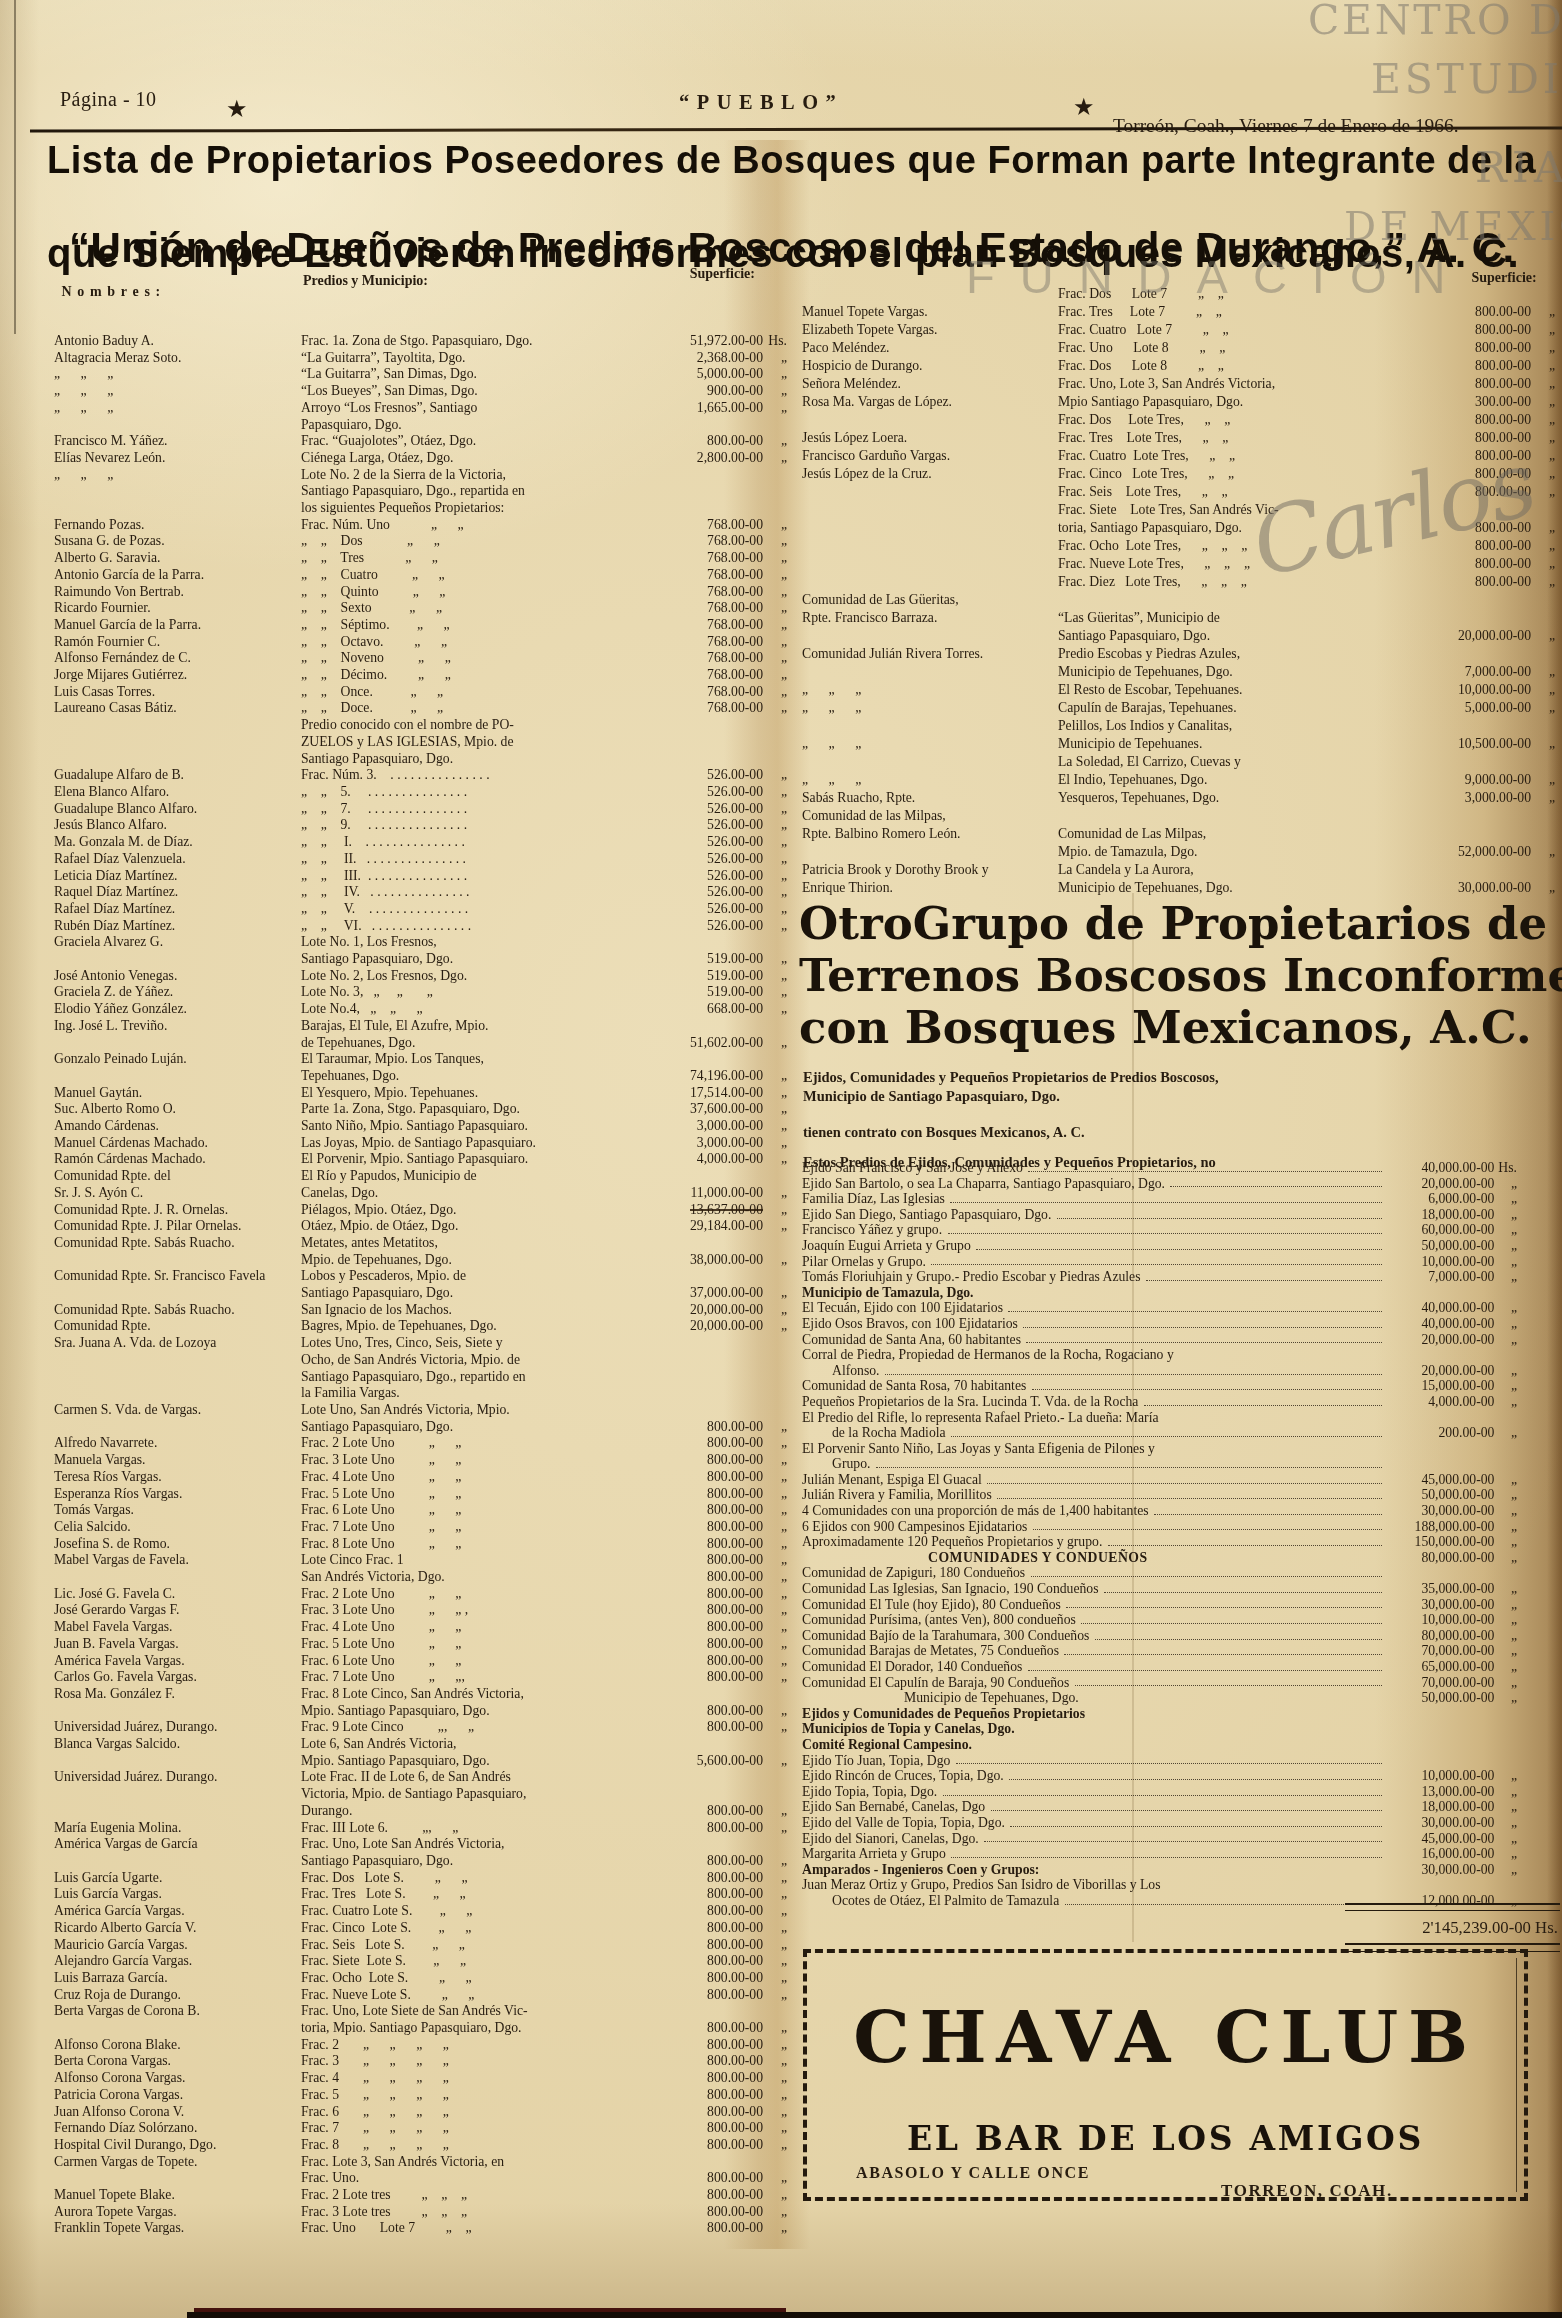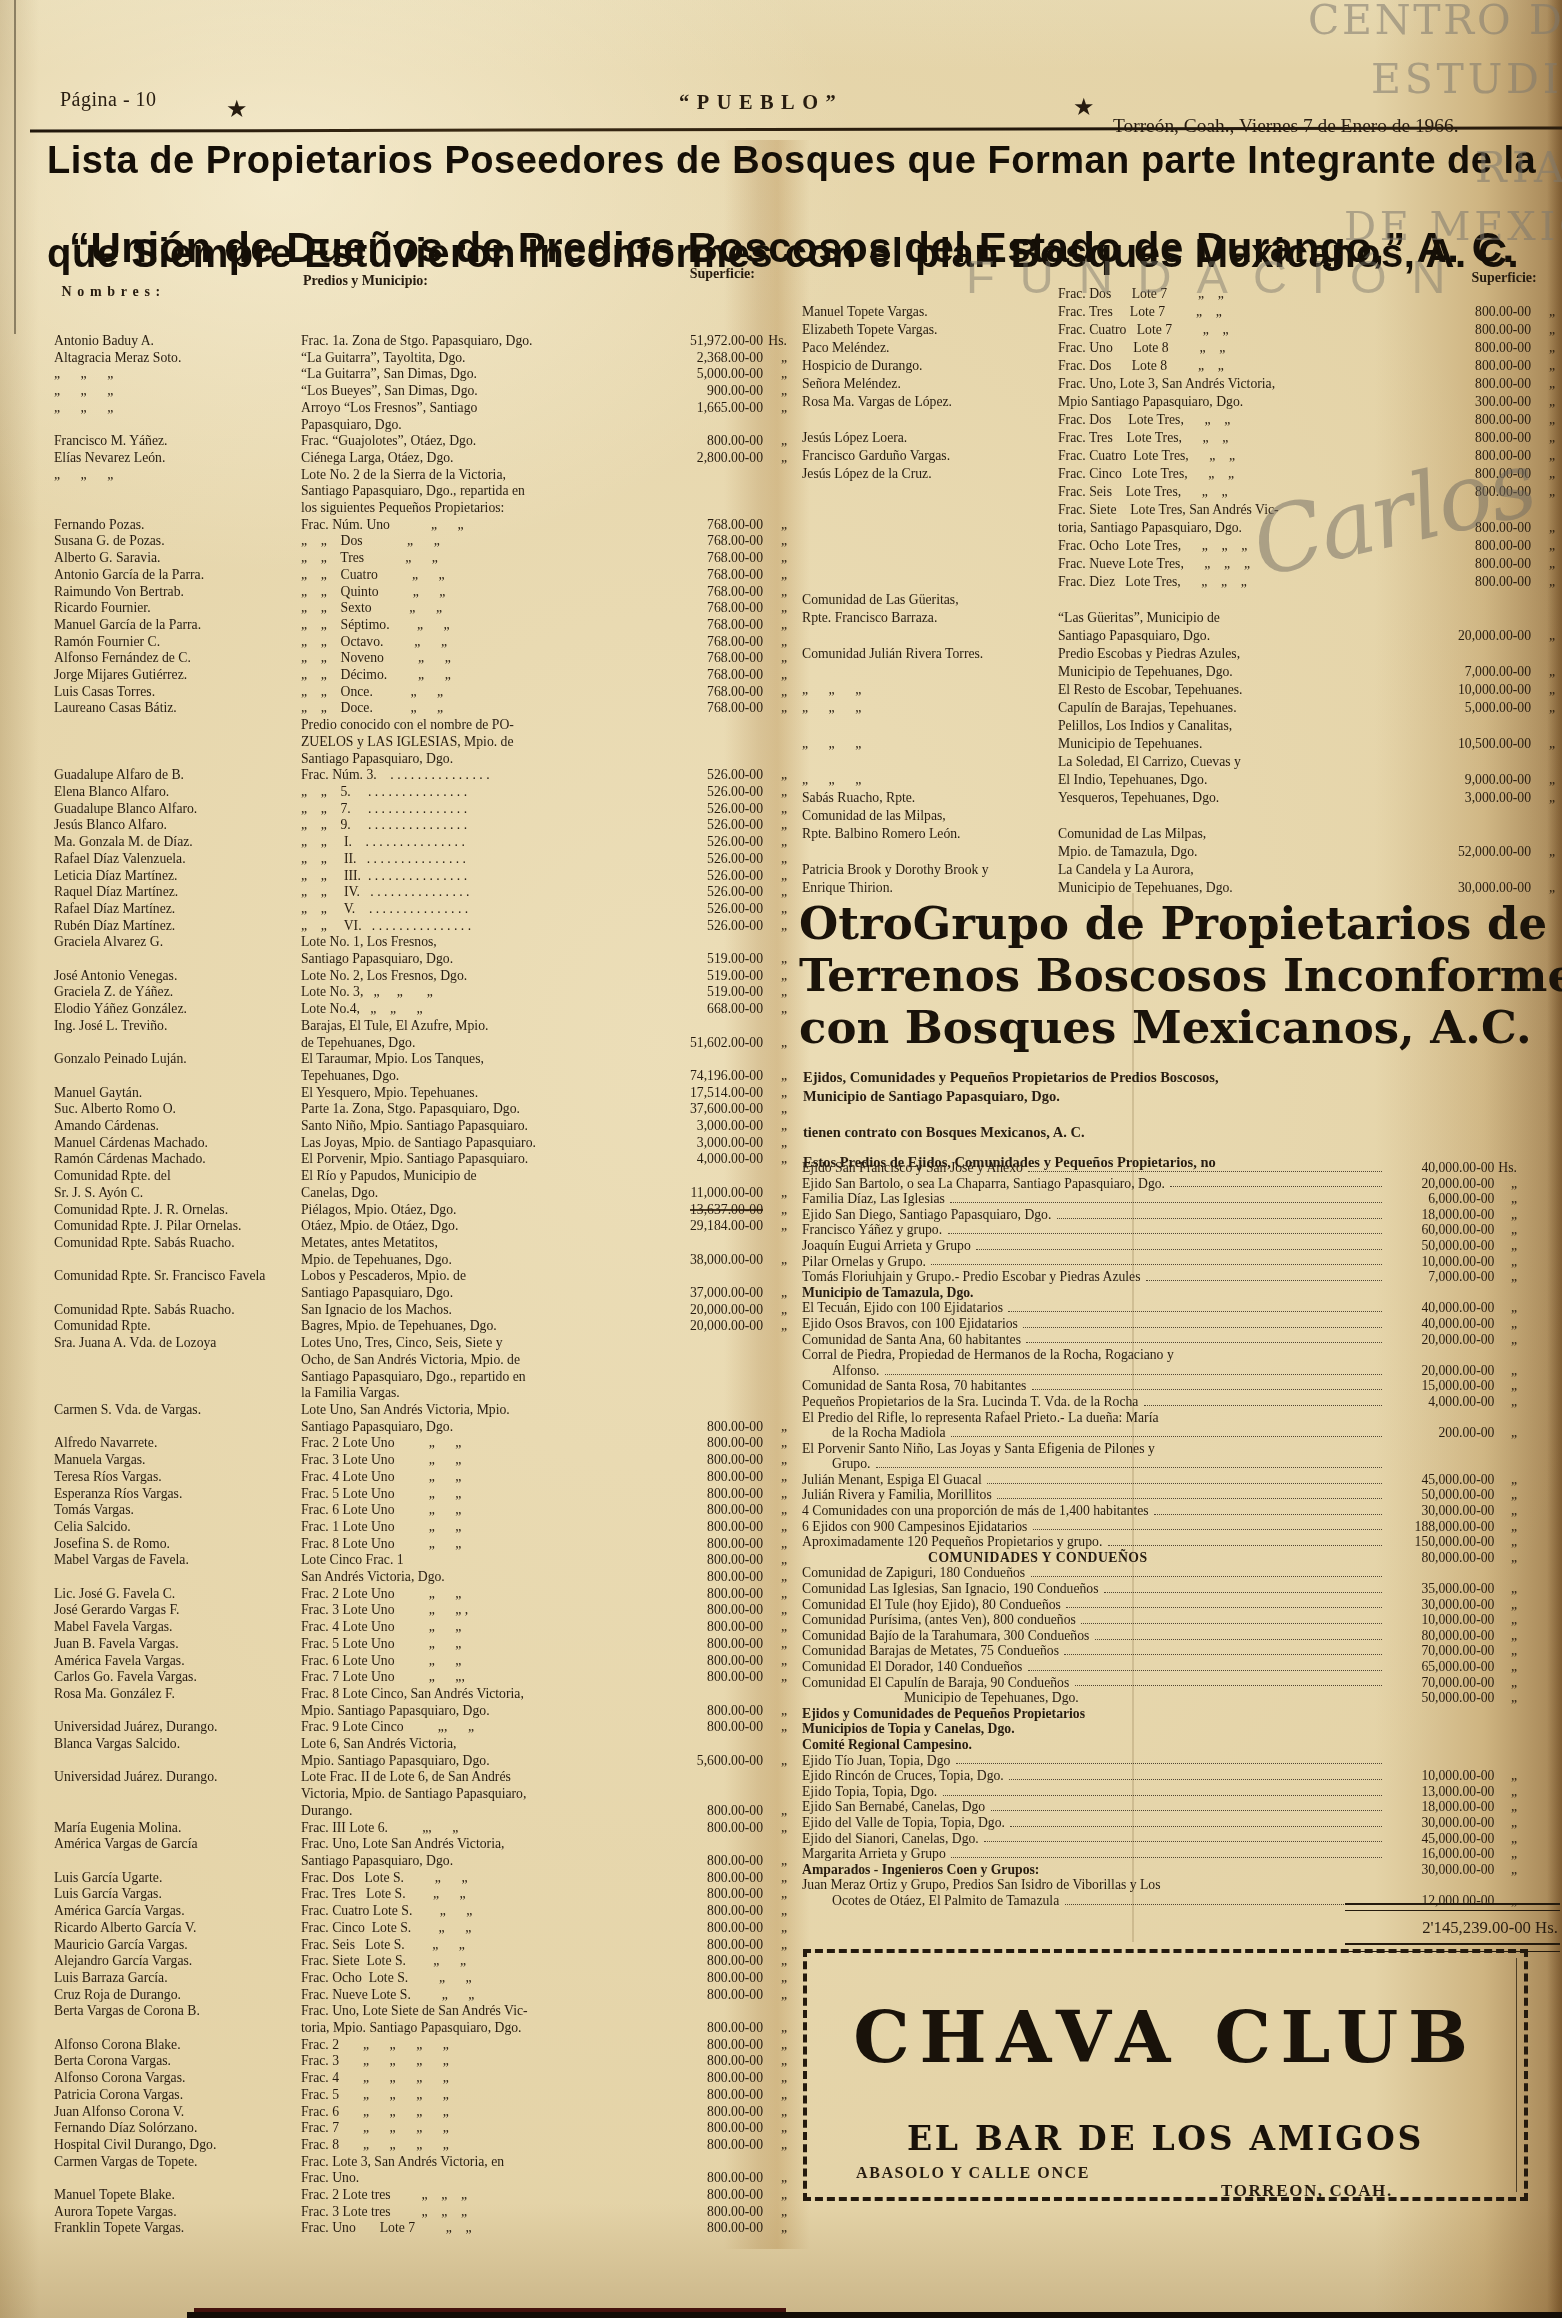--- a/index.html
+++ b/index.html
@@ -544,21 +544,21 @@
         <span class="c-u">„</span>
       </div>
       <div class="trow">
         <span class="c-n">Tomás Vargas.</span>
         <span class="c-p">Frac. 6 Lote Uno          „      „</span>
         <span class="c-s">800.00-00</span>
         <span class="c-u">„</span>
       </div>
       <div class="trow">
         <span class="c-n">Celia Salcido.</span>
-        <span class="c-p">Frac. 1 Lote Uno          „      „</span>
+        <span class="c-p">Frac. 7 Lote Uno          „      „</span>
         <span class="c-s">800.00-00</span>
         <span class="c-u">„</span>
       </div>
       <div class="trow">
         <span class="c-n">Josefina S. de Romo.</span>
         <span class="c-p">Frac. 8 Lote Uno          „      „</span>
         <span class="c-s">800.00-00</span>
         <span class="c-u">„</span>
       </div>
       <div class="trow">

